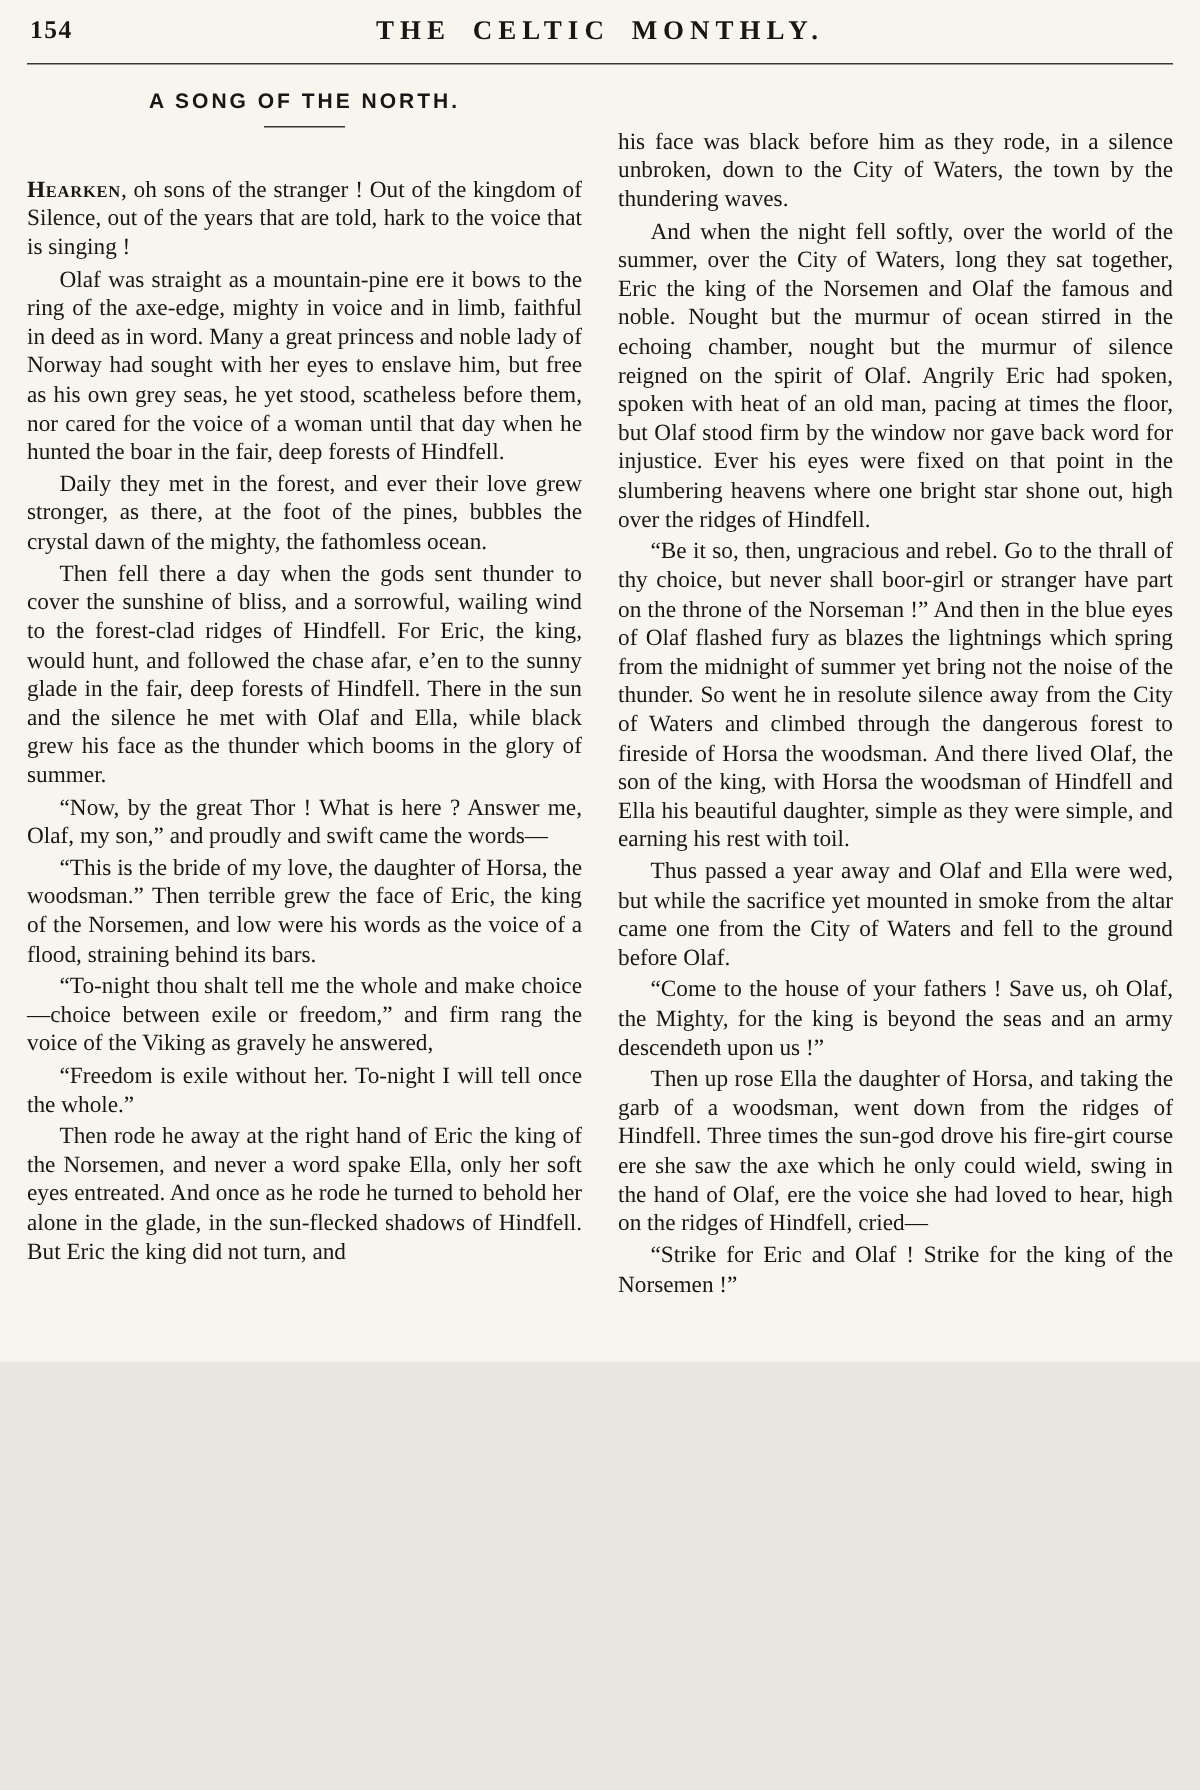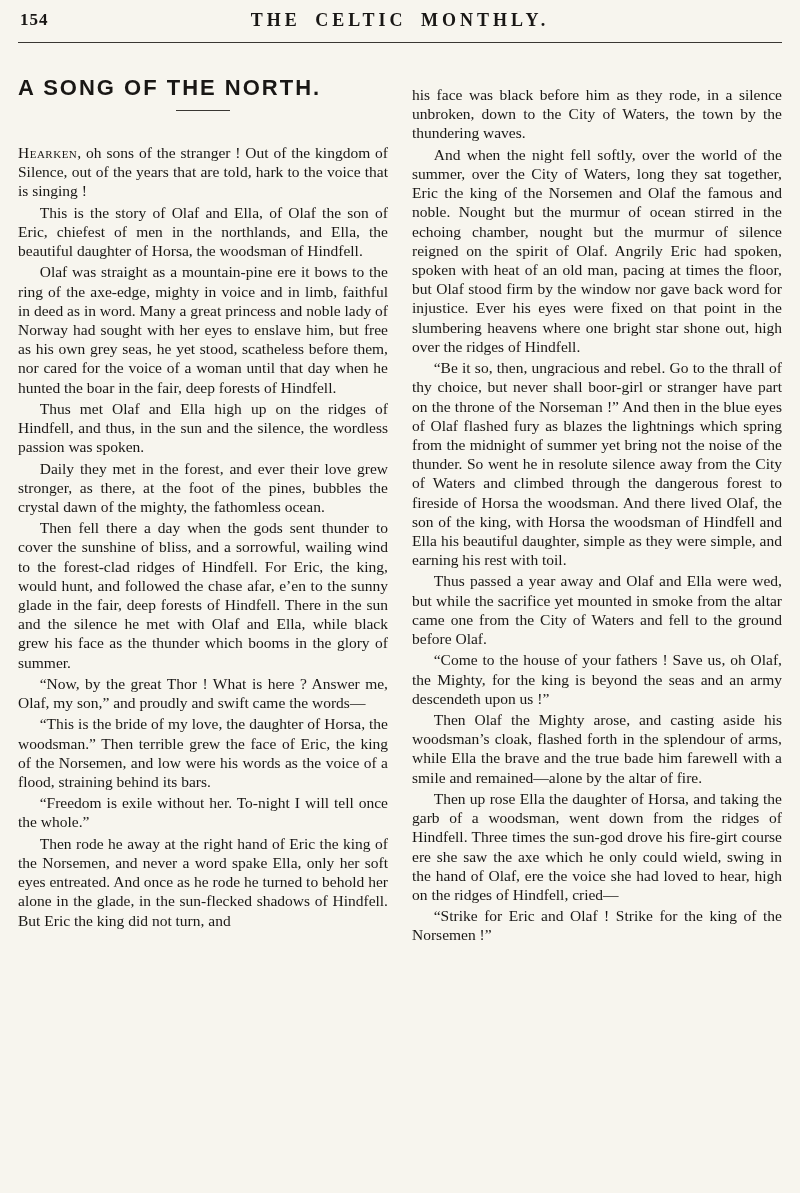--- a/index.html
+++ b/index.html
@@ -1,86 +1,84 @@
 <!DOCTYPE html>
 <html><head>
 <meta charset="utf-8">
 <style>
   html,body{margin:0;padding:0;}
   body{background:#e9e7e0;}
   .page{
-    width:800px;height:1193px;box-sizing:border-box;
+    width:800px;height:908px;box-sizing:border-box;
     margin:0 auto;background:#f7f5ee;color:#191715;
     padding:8px 18px 10px 18px;overflow:hidden;
     font-family:"Liberation Serif", serif;
   }
   .header{position:relative;height:30px;}
   .page-number{
     position:absolute;left:2px;top:2px;
     font-weight:bold;font-size:17px;letter-spacing:1px;
   }
   .journal-title{
     text-align:center;font-weight:bold;font-size:18px;
     letter-spacing:4px;word-spacing:6px;padding-top:2px;
     font-family:"Liberation Serif", serif;
   }
   .header-rule{border:none;border-top:1.5px solid #3a3732;margin:4px 0 10px 0;}
   .columns{display:flex;gap:24px;}
   .col{flex:1;min-width:0;}
   .article-title{
-    text-align:left;font-family:"Liberation Sans", sans-serif;
-    font-weight:bold;font-size:22px;letter-spacing:2px;
-    margin-top:22px;
+    text-align:center;font-family:"Liberation Sans", sans-serif;
+    font-weight:bold;font-size:14px;letter-spacing:2px;
+    margin-top:6px;
   }
   .title-divider{
     width:54px;border:none;border-top:1.5px solid #3a3732;
     margin:9px auto 12px auto;
   }
   .para{
     margin:0 0 2px 0;text-align:justify;
     font-size:15.5px;line-height:1.24;
     text-indent:1.4em;
   }
   .para.noindent{text-indent:0;margin-top:32px;}
-  .lead{font-variant:small-caps;letter-spacing:0.5px;}
+  .lead{font-variant:small-caps;letter-spacing:0.5px;font-weight:bold;}
 </style>
 </head>
 <body>
 
 <div class="page">
 
   <div class="header">
     <span class="page-number">154</span>
     <div class="journal-title">THE CELTIC MONTHLY.</div>
   </div>
   <hr class="header-rule">
 
   <div class="columns">
 
     <div class="col">
       <div class="article-title">A SONG OF THE NORTH.</div>
       <hr class="title-divider">
 
       <p class="para noindent"><span class="lead">Hearken</span><span>, oh sons of the stranger !  Out of the kingdom of Silence, out of the years that are told, hark to the voice that is singing !</span></p>
-      <p class="para">This is the story of Olaf and Ella, of Olaf the son of Eric, chiefest of men in the northlands, and Ella, the beautiful daughter of Horsa, the woodsman of Hindfell.</p>
       <p class="para">Olaf was straight as a mountain-pine ere it bows to the ring of the axe-edge, mighty in voice and in limb, faithful in deed as in word.  Many a great princess and noble lady of Norway had sought with her eyes to enslave him, but free as his own grey seas, he yet stood, scatheless before them, nor cared for the voice of a woman until that day when he hunted the boar in the fair, deep forests of Hindfell.</p>
-      <p class="para">Thus met Olaf and Ella high up on the ridges of Hindfell, and thus, in the sun and the silence, the wordless passion was spoken.</p>
       <p class="para">Daily they met in the forest, and ever their love grew stronger, as there, at the foot of the pines, bubbles the crystal dawn of the mighty, the fathomless ocean.</p>
       <p class="para">Then fell there a day when the gods sent thunder to cover the sunshine of bliss, and a sorrowful, wailing wind to the forest-clad ridges of Hindfell.  For Eric, the king, would hunt, and followed the chase afar, e’en to the sunny glade in the fair, deep forests of Hindfell.  There in the sun and the silence he met with Olaf and Ella, while black grew his face as the thunder which booms in the glory of summer.</p>
       <p class="para">“Now, by the great Thor !  What is here ? Answer me, Olaf, my son,” and proudly and swift came the words—</p>
       <p class="para">“This is the bride of my love, the daughter of Horsa, the woodsman.”  Then terrible grew the face of Eric, the king of the Norsemen, and low were his words as the voice of a flood, straining behind its bars.</p>
+      <p class="para">“To-night thou shalt tell me the whole and make choice—choice between exile or freedom,” and firm rang the voice of the Viking as gravely he answered,</p>
       <p class="para">“Freedom is exile without her.  To-night I will tell once the whole.”</p>
       <p class="para">Then rode he away at the right hand of Eric the king of the Norsemen, and never a word spake Ella, only her soft eyes entreated.  And once as he rode he turned to behold her alone in the glade, in the sun-flecked shadows of Hindfell.  But Eric the king did not turn, and</p>
     </div>
 
     <div class="col">
       <p class="para noindent">his face was black before him as they rode, in a silence unbroken, down to the City of Waters, the town by the thundering waves.</p>
       <p class="para">And when the night fell softly, over the world of the summer, over the City of Waters, long they sat together, Eric the king of the Norsemen and Olaf the famous and noble. Nought but the murmur of ocean stirred in the echoing chamber, nought but the murmur of silence reigned on the spirit of Olaf.  Angrily Eric had spoken, spoken with heat of an old man, pacing at times the floor, but Olaf stood firm by the window nor gave back word for injustice.  Ever his eyes were fixed on that point in the slumbering heavens where one bright star shone out, high over the ridges of Hindfell.</p>
       <p class="para">“Be it so, then, ungracious and rebel.  Go to the thrall of thy choice, but never shall boor-girl or stranger have part on the throne of the Norseman !”  And then in the blue eyes of Olaf flashed fury as blazes the lightnings which spring from the midnight of summer yet bring not the noise of the thunder.  So went he in resolute silence away from the City of Waters and climbed through the dangerous forest to fireside of Horsa the woodsman.  And there lived Olaf, the son of the king, with Horsa the woodsman of Hindfell and Ella his beautiful daughter, simple as they were simple, and earning his rest with toil.</p>
       <p class="para">Thus passed a year away and Olaf and Ella were wed, but while the sacrifice yet mounted in smoke from the altar came one from the City of Waters and fell to the ground before Olaf.</p>
       <p class="para">“Come to the house of your fathers !  Save us, oh Olaf, the Mighty, for the king is beyond the seas and an army descendeth upon us !”</p>
-      <p class="para">Then Olaf the Mighty arose, and casting aside his woodsman’s cloak, flashed forth in the splendour of arms, while Ella the brave and the true bade him farewell with a smile and remained—alone by the altar of fire.</p>
       <p class="para">Then up rose Ella the daughter of Horsa, and taking the garb of a woodsman, went down from the ridges of Hindfell.  Three times the sun-god drove his fire-girt course ere she saw the axe which he only could wield, swing in the hand of Olaf, ere the voice she had loved to hear, high on the ridges of Hindfell, cried—</p>
       <p class="para">“Strike for Eric and Olaf !  Strike for the king of the Norsemen !”</p>
     </div>
 
   </div>
 </div>
 
 </body></html>

